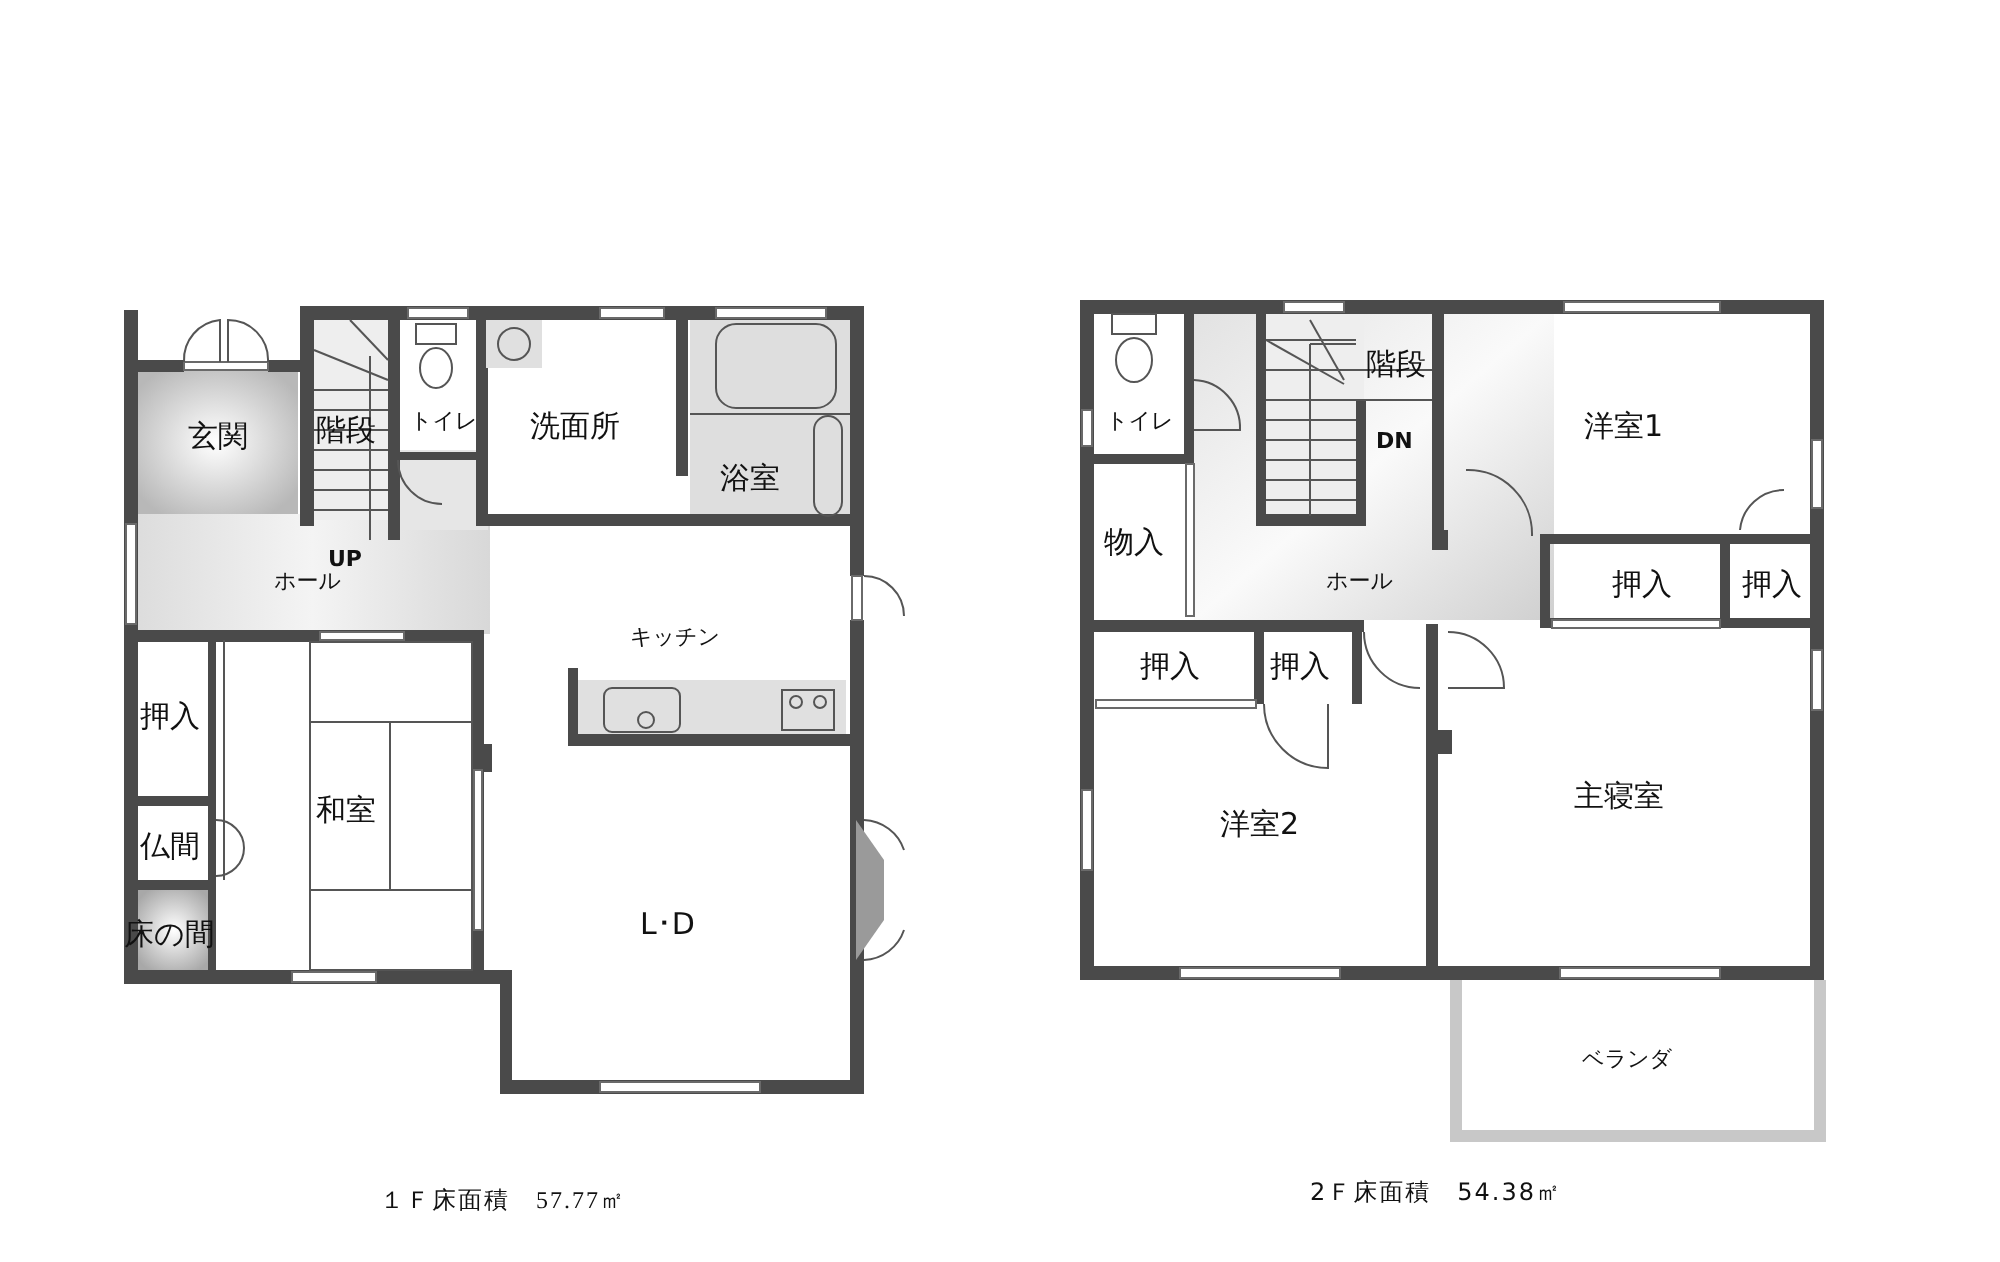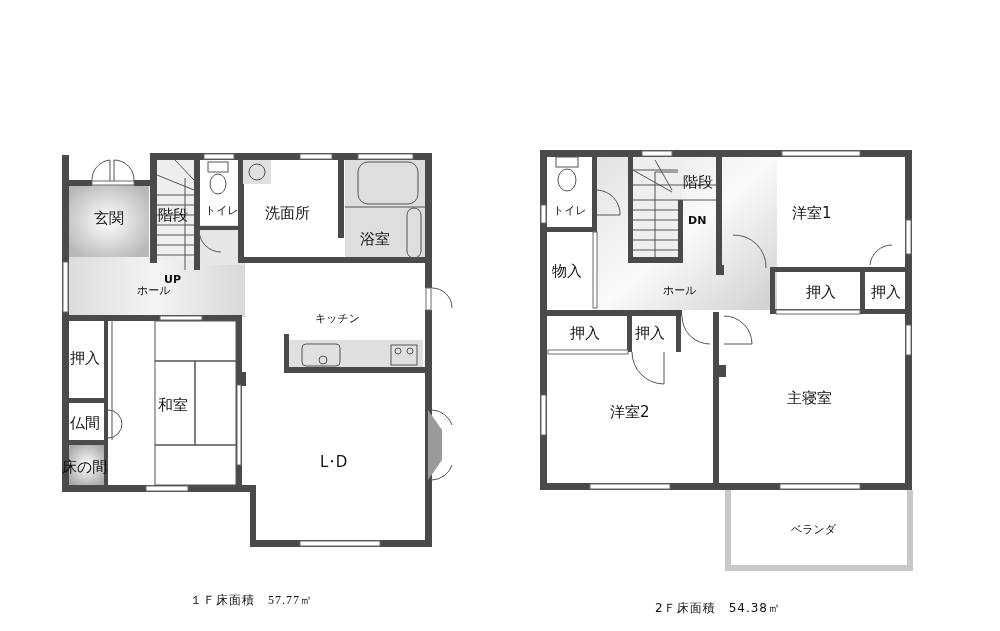--- a/index.html
+++ b/index.html
@@ -221,13 +221,13 @@
   <text class="room-label" x="806" y="297">押入</text>
   <text class="room-label" x="871" y="297">押入</text>
   <text class="room-label" x="570" y="338">押入</text>
   <text class="room-label" x="635" y="338">押入</text>
   <text class="room-label" x="610" y="417">洋室2</text>
   <text class="room-label" x="787" y="403">主寝室</text>
   <text class="small-label" x="791" y="533" font-size="13">ベランダ</text>
 </svg>
 
 <div class="area-label" style="left:190px; top:592px;font-family:Liberation Serif, serif;">１Ｆ床面積　57.77㎡</div>
-<div class="area-label" style="left:655px; top:600px;">2Ｆ床面積　54.38㎡</div>
+<div class="area-label" style="left:655px; top:588px;">2Ｆ床面積　54.38㎡</div>
 
 </body></html>

